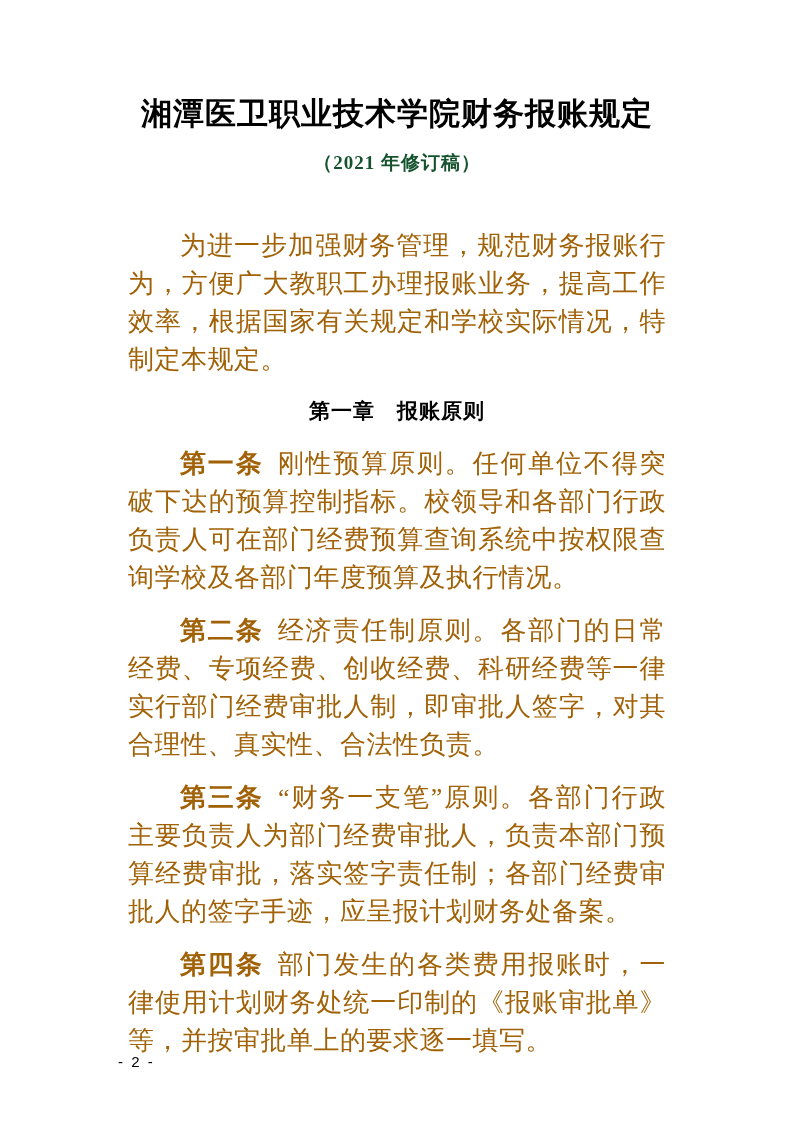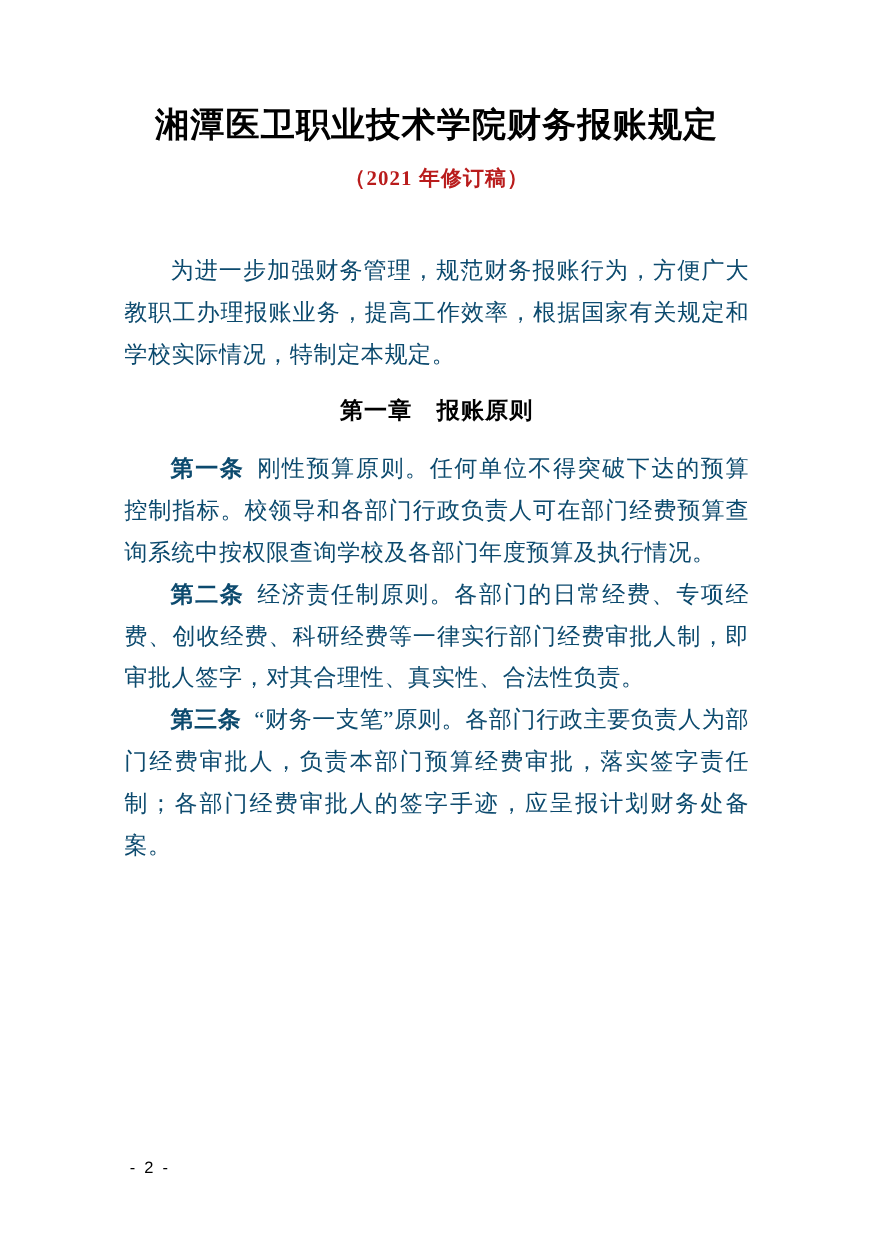--- a/index.html
+++ b/index.html
@@ -28,33 +28,33 @@
     color: #000000;
   }
   .doc-subtitle {
     margin: 13px 0 0 0;
     font-family: "Liberation Serif", "DejaVu Serif", serif;
     font-weight: bold;
     font-size: 19px;
     line-height: 28px;
     text-align: center;
     letter-spacing: 1px;
-    color: #b91c1c;
+    color: #14532d;
   }
   .body-para {
-    margin: 0;
+    margin: 15px;
     font-family: "Liberation Serif", "DejaVu Serif", serif;
-    font-size: 21px;
+    font-size: 26px;
     line-height: 38px;
     text-align: justify;
     text-justify: inter-character;
     word-break: break-all;
     text-indent: 2em;
     letter-spacing: 0.5px;
-    color: #0c4a6e;
+    color: #a16207;
   }
   .intro {
     margin-top: 50px;
   }
   .chapter-heading {
     margin: 16px 0 18px 0;
     font-family: Liberation Serif, serif;
     font-weight: bold;
     font-size: 21px;
     line-height: 32px;
@@ -98,17 +98,20 @@
 
   <p class="body-para">
     <span class="article-label">第二条</span><span>经济责任制原则。各部门的日常经费、专项经费、创收经费、科研经费等一律实行部门经费审批人制，即审批人签字，对其合理性、真实性、合法性负责。</span>
   </p>
 
   <p class="body-para">
     <span class="article-label">第三条</span><span>“财务一支笔”原则。各部门行政主要负责人为部门经费审批人，负责本部门预算经费审批，落实签字责任制；各部门经费审批人的签字手迹，应呈报计划财务处备案。</span>
   </p>
 
 
+  <p class="body-para">
+    <span class="article-label">第四条</span><span>部门发生的各类费用报账时，一律使用计划财务处统一印制的《报账审批单》等，并按审批单上的要求逐一填写。</span>
+  </p>
 
 
   <div class="page-number">- 2 -</div>
 
 </div>
 
 </body></html>

